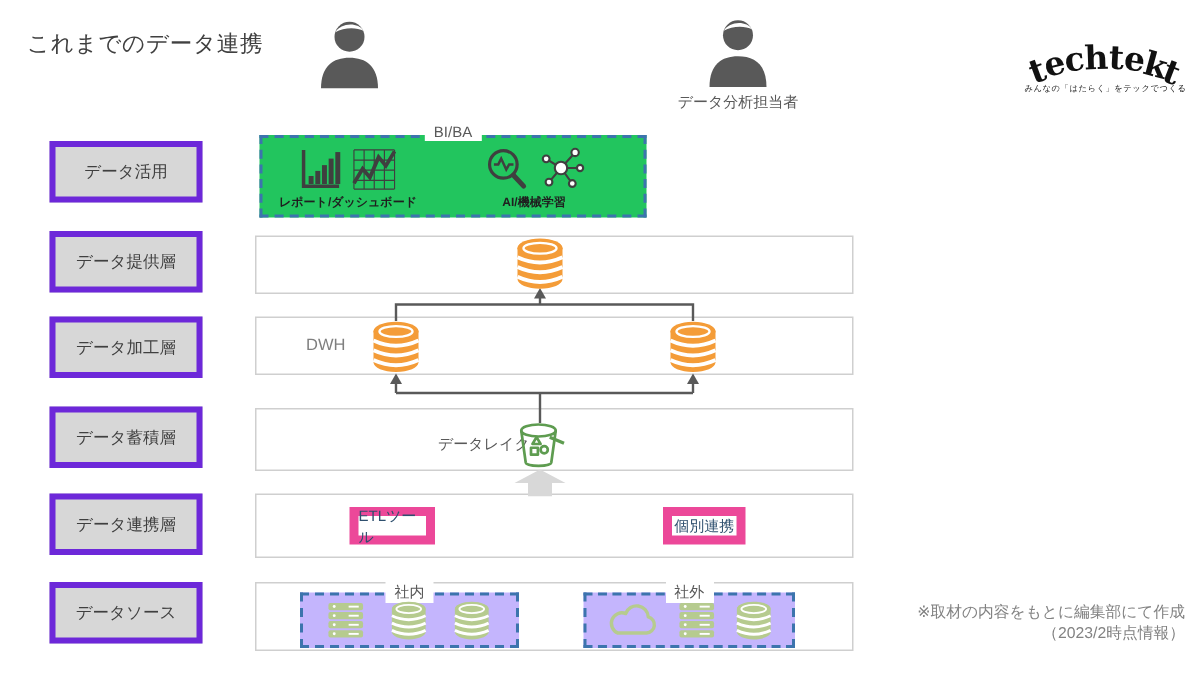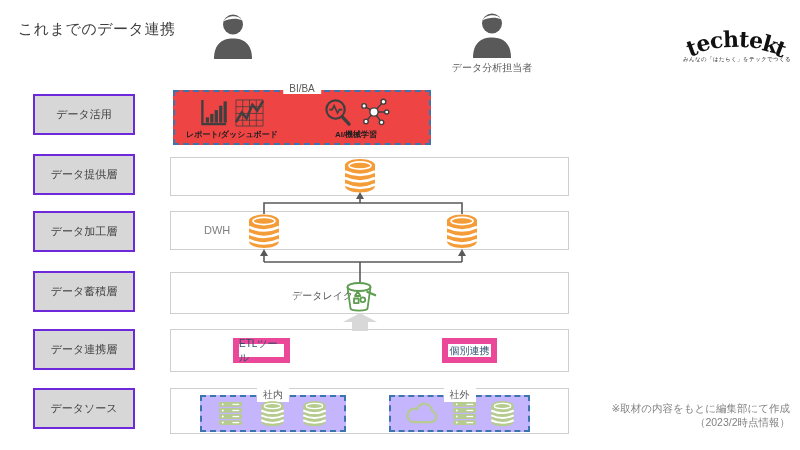--- a/index.html
+++ b/index.html
@@ -14,30 +14,30 @@
   .logo-word{display:flex;justify-content:center;align-items:flex-end;height:34px;
     font-family:"DejaVu Serif","Liberation Serif",serif;font-weight:800;font-size:22px;color:#111;}
   .logo-word span{display:inline-block;line-height:1;}
   .logo-tagline{font-size:6px;color:#222;letter-spacing:.4px;margin-top:1px;white-space:nowrap;transform:scale(.92);}
 
   
   .actor{width:110px;text-align:center;}
   .actor .alabel{font-size:10px;color:#595959;margin-top:3px;white-space:nowrap;}
 
   
-  .dashedbox{border:2px dashed #3C74AD;background:#ef4444;}
+  .dashedbox{border:2px dashed #3C74AD;background:#22c55e;}
   .dashcap{position:absolute;top:-9px;left:50%;transform:translateX(-50%);
     background:#fff;padding:0 6px;font-size:10px;color:#595959;white-space:nowrap;}
 
   .tool-group{position:absolute;width:110px;text-align:center;}
   .tool-icons{display:flex;justify-content:center;gap:6px;align-items:center;height:32px;}
   .tool-label{font-size:8px;font-weight:bold;color:#1f1f1f;margin-top:1px;white-space:nowrap;}
 
   
-  .layerchip{left:33px;width:102px;height:41px;background:#D7D7D7;border:2px solid #6d28d9;
+  .layerchip{left:33px;width:102px;height:41px;background:#D7D7D7;border:4px solid #6d28d9;
     display:flex;align-items:center;justify-content:center;font-size:11px;color:#3f3f3f;box-sizing:border-box;}
 
   
   .row{left:170px;width:399px;background:#fff;border:1px solid #cfcfcf;box-sizing:border-box;}
 
   .dwh-label{font-size:11px;color:#7f7f7f;}
   .lake-label{font-size:10px;color:#595959;}
 
   .bluebox{background:#fff;border:6px solid #ec4899;color:#2E4F6E;font-size:10px;
     display:flex;align-items:center;justify-content:center;box-sizing:border-box;}

